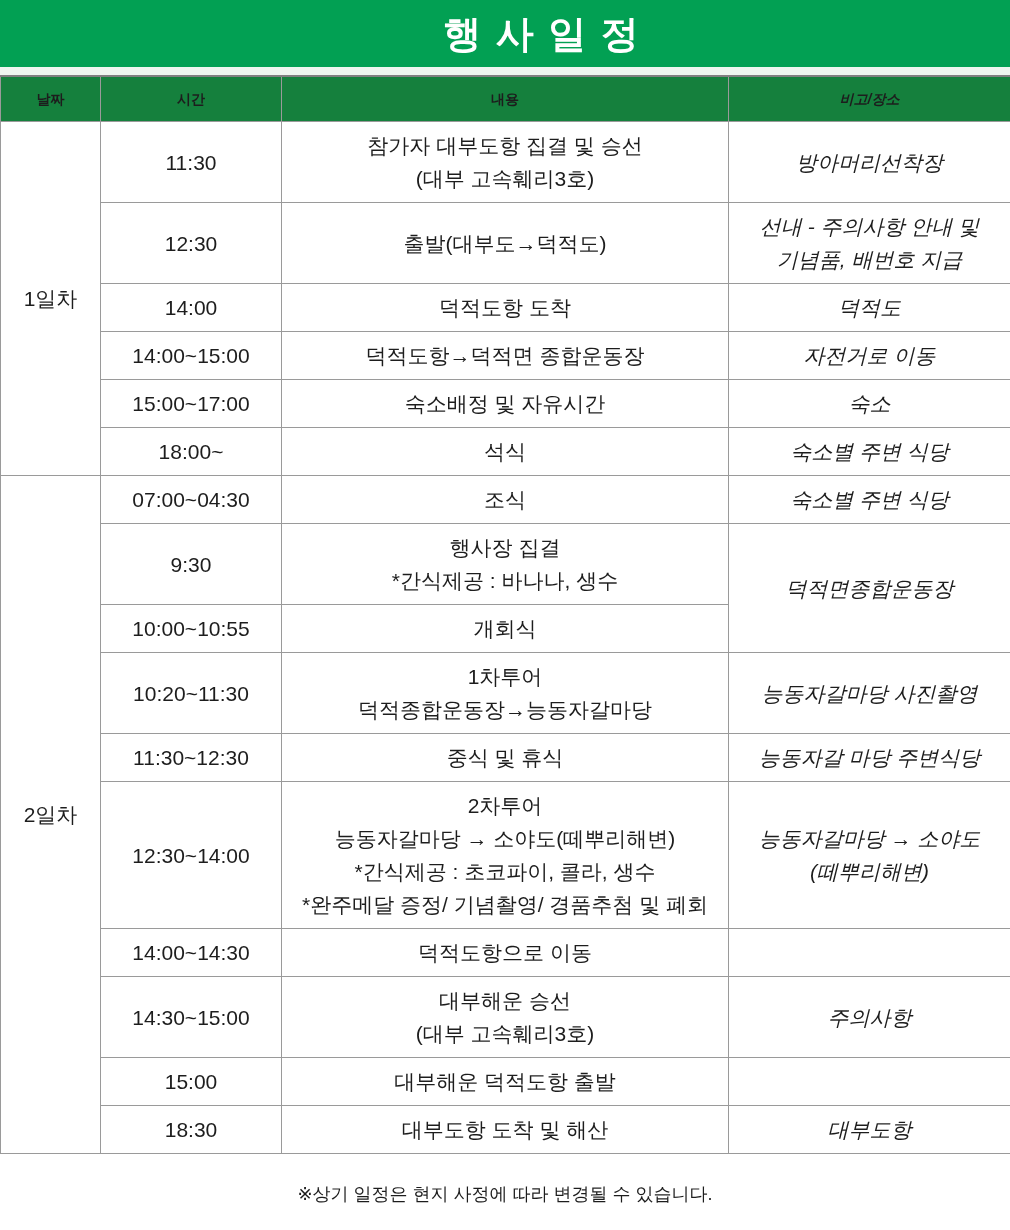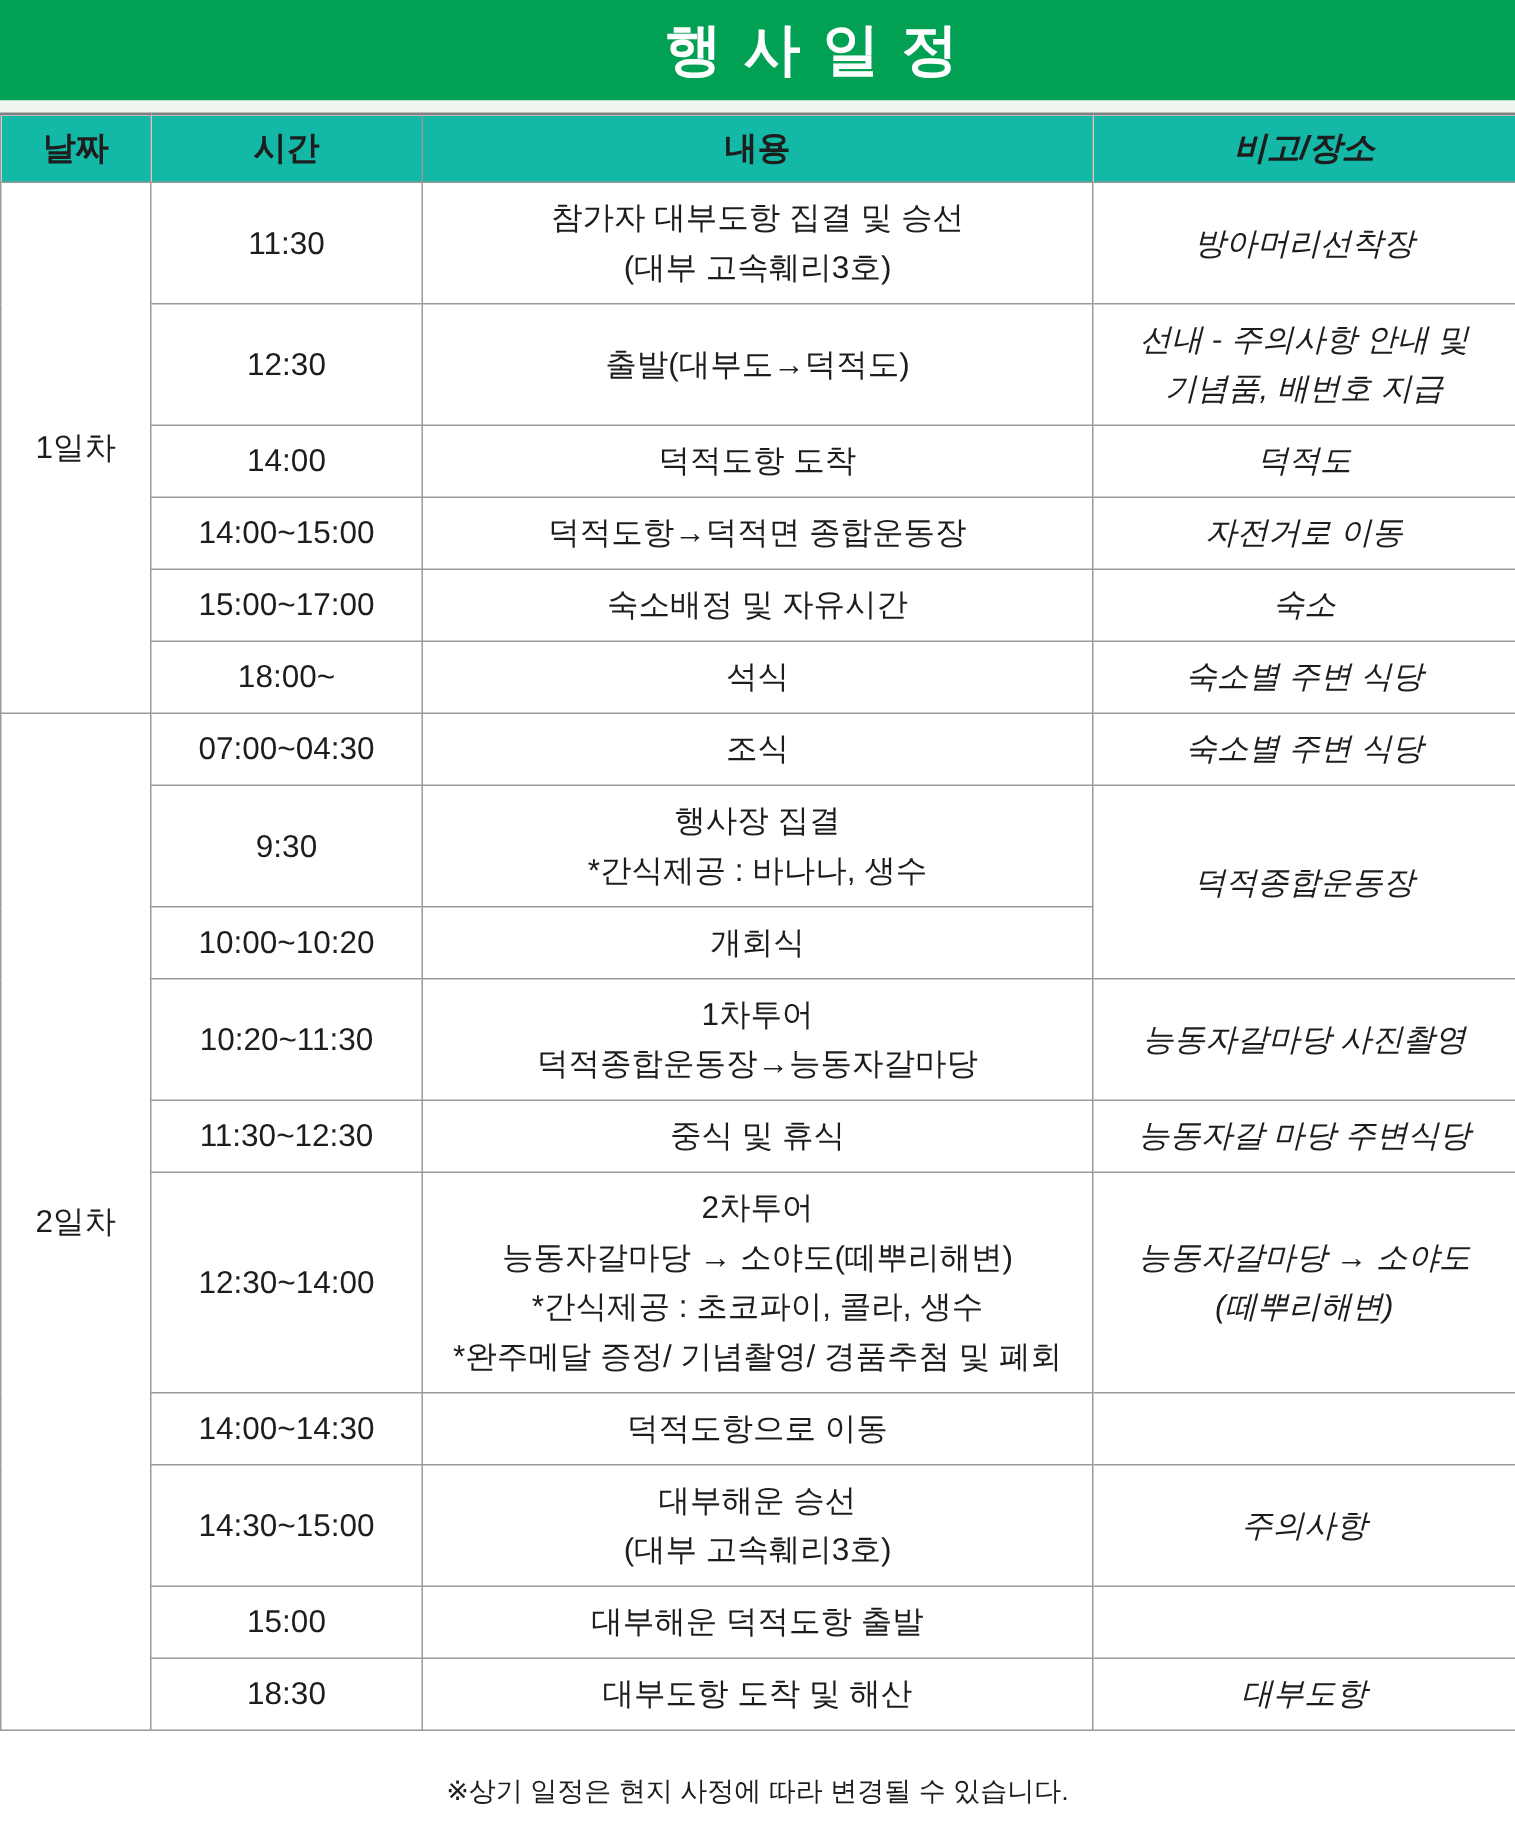--- a/index.html
+++ b/index.html
@@ -21,22 +21,22 @@
     width: 1010px; border-collapse: collapse; table-layout: fixed;
   }
   table.schedule th, table.schedule td {
     border: 1px solid #9a9a9a;
     text-align: center; vertical-align: middle;
     padding: 7px 6px;
     font-size: 21px; line-height: 33px;
     overflow: hidden;
   }
   table.schedule thead th {
-    background: #14b8a6;
-    font-size: 22px; font-weight: bold;
+    background: #15803d;
+    font-size: 14px; font-weight: bold;
     height: 30px; line-height: 30px;
     border-top: 2px solid #808080;
     margin-left: 16px;
   }
   .col-date  { width: 100px; }
   .col-time  { width: 181px; }
   .col-cont  { width: 447px; }
   .col-note  { width: 282px; }
   th.edge-l, td.edge-l { border-left: none; }
   th.edge-r, td.edge-r { border-right: none; font-style: italic; }
@@ -161,26 +161,26 @@
         </tr>
         <tr>
           <td>
             <span class="cell-line">9:30</span>
           </td>
           <td>
             <span class="cell-line">행사장 집결</span>
             <span class="cell-line">*간식제공 : 바나나, 생수</span>
           </td>
           <td class="edge-r" rowspan="2">
-            <span class="cell-line">덕적종합운동장</span>
-          </td>
-        </tr>
-        <tr>
-          <td>
-            <span class="cell-line">10:00~10:20</span>
+            <span class="cell-line">덕적면종합운동장</span>
+          </td>
+        </tr>
+        <tr>
+          <td>
+            <span class="cell-line">10:00~10:55</span>
           </td>
           <td>
             <span class="cell-line">개회식</span>
           </td>
         </tr>
         <tr>
           <td>
             <span class="cell-line">10:20~11:30</span>
           </td>
           <td>

